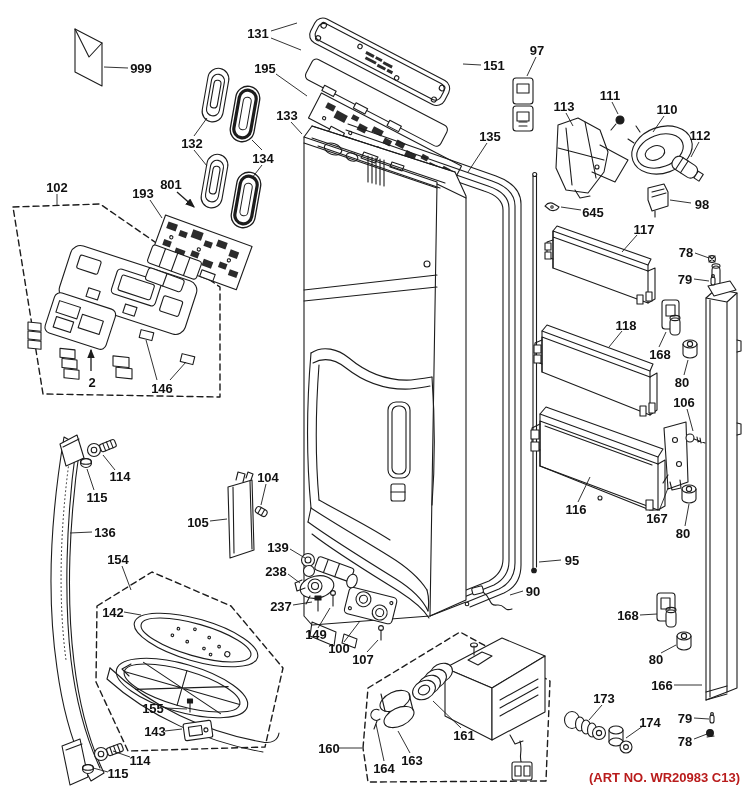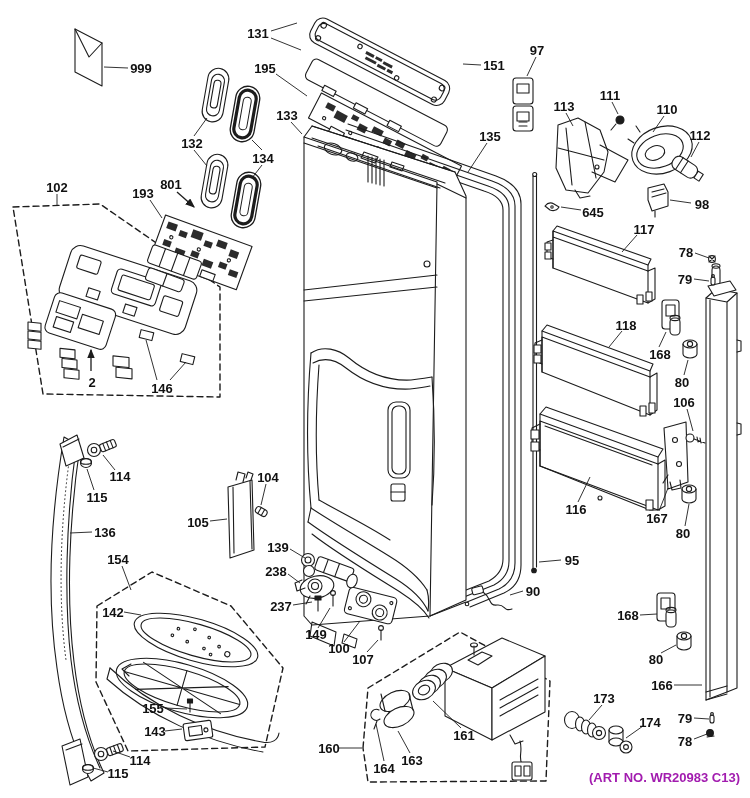--- a/index.html
+++ b/index.html
@@ -1,21 +1,21 @@
 <!DOCTYPE html>
 <html><head>
 <meta charset="utf-8">
 <style>
   html,body{margin:0;padding:0;background:#ffffff;}
   #stage{position:relative;width:750px;height:798px;background:#ffffff;overflow:hidden;
          font-family:"Liberation Sans",sans-serif;}
   svg{position:absolute;left:0;top:0;}
   .callout{font:bold 13px "Liberation Sans",sans-serif;fill:#111;text-anchor:middle;dominant-baseline:central;}
   #artno{position:absolute;top:770px;left:0;width:740px;text-align:right;
-         font:bold 13px "Liberation Sans",sans-serif;color:#a21caf;}
+         font:bold 13px "Liberation Sans",sans-serif;color:#b91c1c;}
 </style>
 </head>
 <body>
 
 <div id="stage">
 <svg id="diagram" width="750" height="798" viewBox="0 0 750 798">
   <defs>
     <marker id="ah" markerWidth="9" markerHeight="8" refX="6.5" refY="3" orient="auto">
       <path d="M0,0 L7.5,3 L0,6 Z" fill="#1c1c1c"></path>
     </marker>

